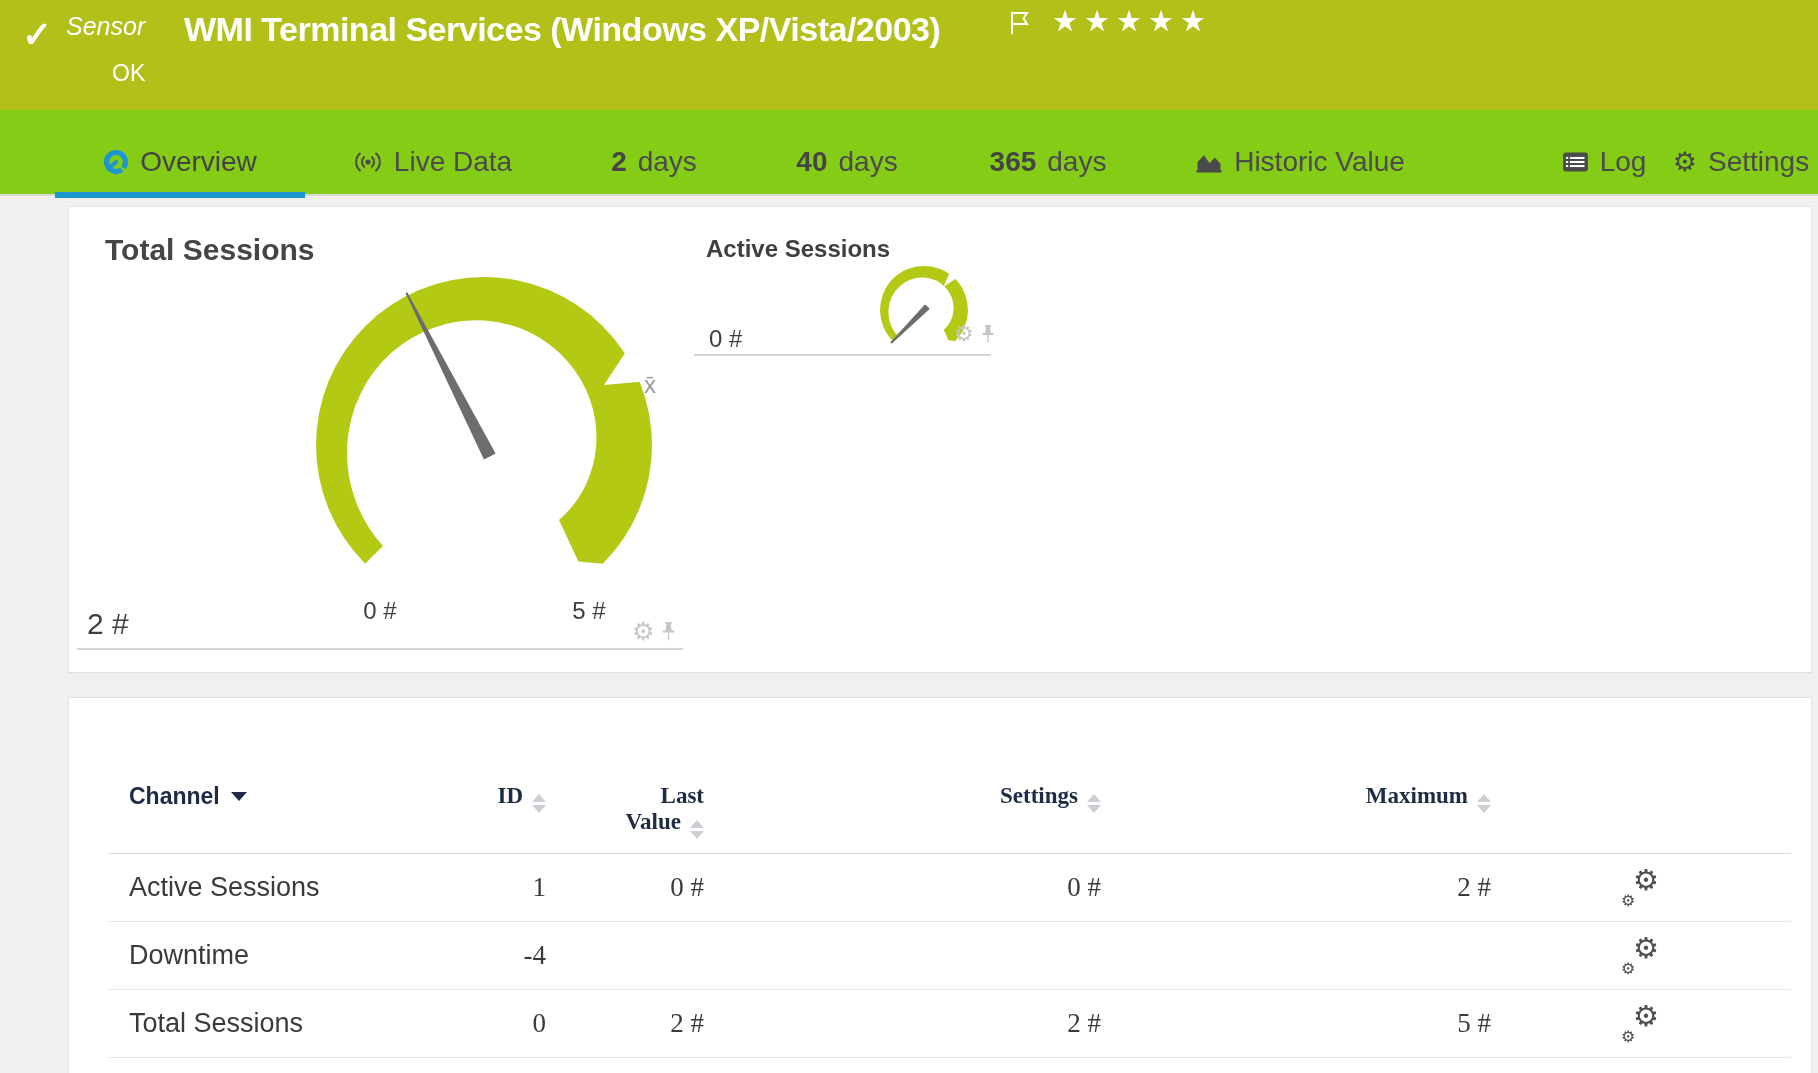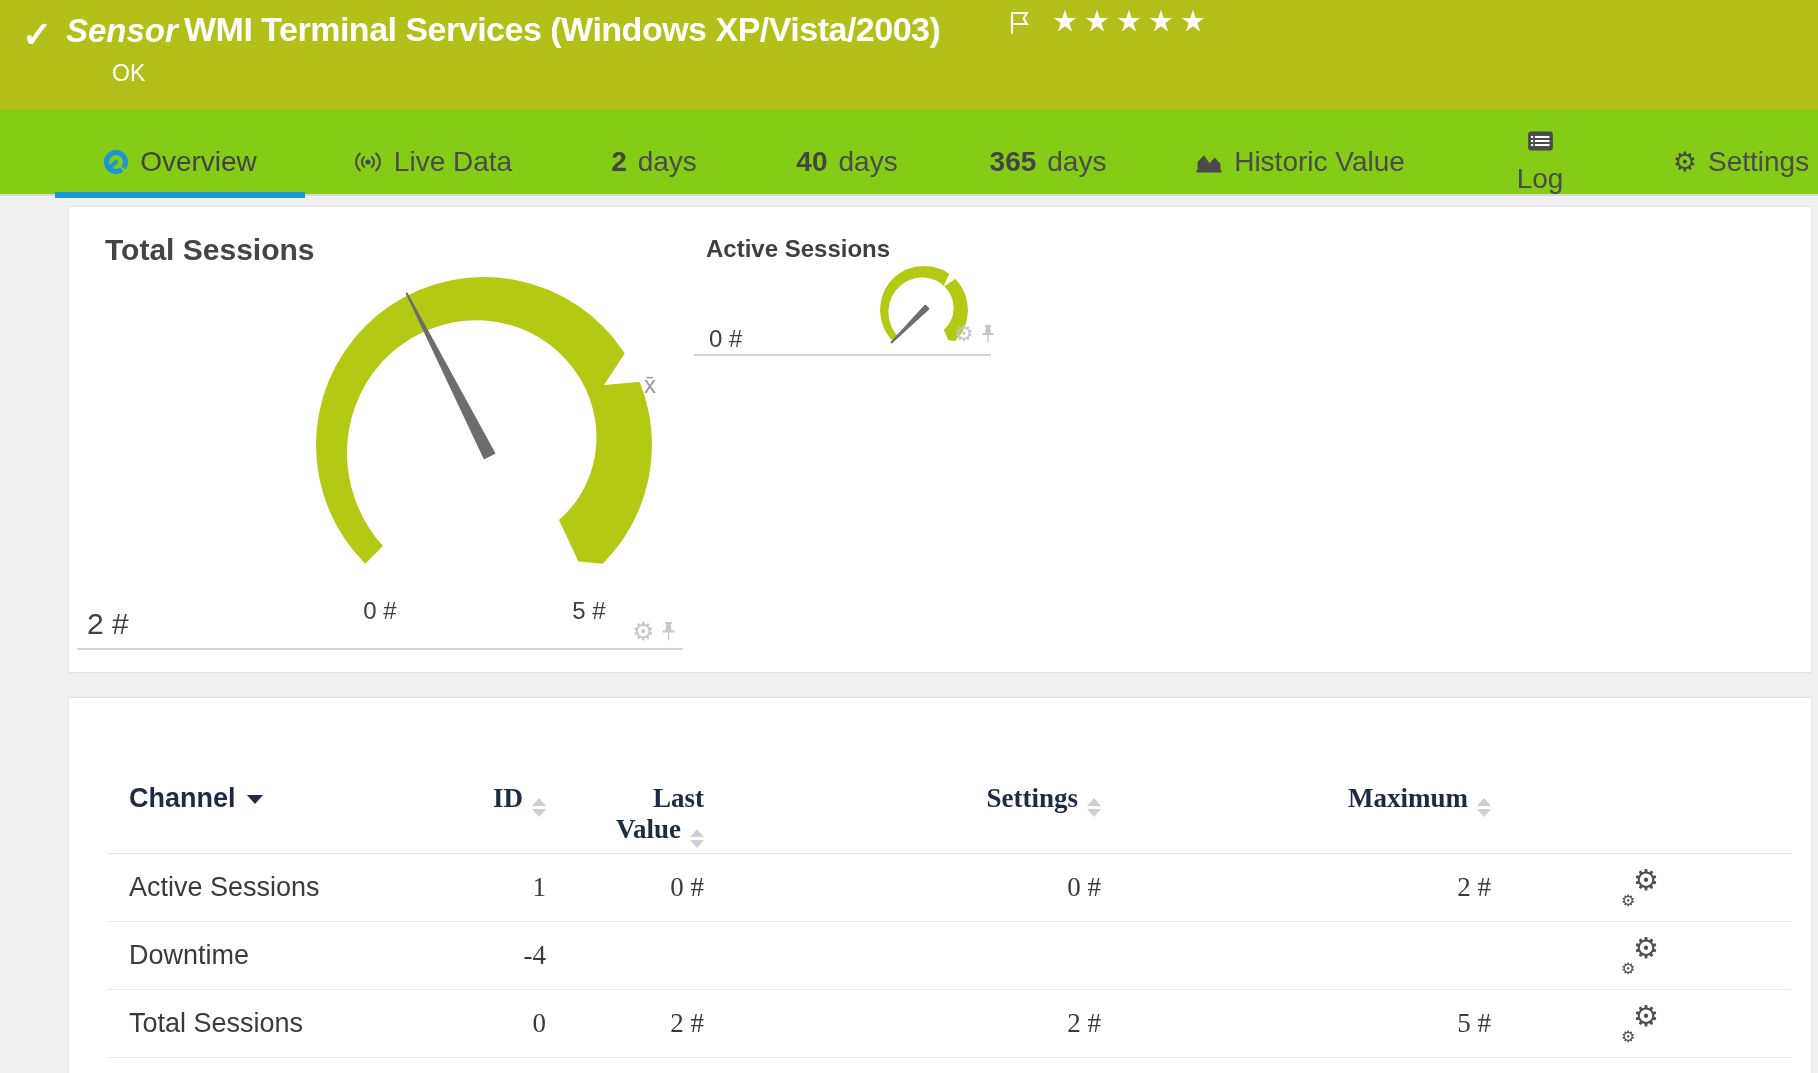--- a/index.html
+++ b/index.html
@@ -8,39 +8,39 @@
     --accent-blue:#1b96d1;
     --table-header-navy:#1d2b45;
   }
   *{margin:0;padding:0;box-sizing:border-box;}
   html,body{width:1818px;height:1073px;overflow:hidden;}
   body{font-family:"Liberation Sans", sans-serif;background:#f0f0f0;position:relative;}
 
   
   .sensor-header{position:absolute;left:0;top:0;width:1818px;height:110px;background:var(--header-green);color:#fff;}
   .hdr-check{position:absolute;left:22px;top:14px;font-size:36px;font-weight:bold;}
-  .hdr-kind{position:absolute;left:66px;top:12px;font-size:33px;font-style:italic;font-weight:700;}
+  .hdr-kind{position:absolute;left:66px;top:12px;font-size:25px;font-style:italic;font-weight:400;}
   .hdr-title{position:absolute;left:184px;top:10px;font-size:34px;font-weight:bold;letter-spacing:-0.5px;}
   .hdr-flag{position:absolute;left:1008px;top:10px;}
   .hdr-stars{position:absolute;left:1052px;top:4px;font-size:29px;letter-spacing:6px;}
   .hdr-status{position:absolute;left:112px;top:60px;font-size:23px;}
 
   
   .tabbar{position:absolute;left:0;top:110px;width:1818px;height:86px;background:#84cc16;border-bottom:2px solid #d8d8d8;}
   .tab{position:absolute;top:0;height:86px;display:flex;align-items:center;justify-content:center;gap:11px;
        font-size:28px;color:#4b4b4b;cursor:pointer;padding-top:18px;}
   .tab .num{font-weight:bold;color:#454545;}
   .tab-overview{left:55px;width:250px;color:#434343;}
   .tab-overview .active-underline{position:absolute;left:0;bottom:-2px;width:100%;height:6px;background:var(--accent-blue);}
   .tab-livedata{left:345px;width:175px;}
   .tab-2days{left:598px;width:112px;}
   .tab-30days{left:788px;width:118px;}
   .tab-365days{left:983px;width:130px;}
   .tab-historic{left:1194px;width:212px;}
-  .tab-log{left:1488px;width:104px;flex-direction:column;}
+  .tab-log{left:1552px;width:104px;}
   .tab-settings{left:1670px;width:142px;}
   .tab .glyph-gear{font-size:27px;color:#474747;line-height:1;}
 
   
   .panel{position:absolute;background:#fff;border:1px solid #e2e2e2;}
   .panel-gauges{left:68px;top:206px;width:1744px;height:467px;}
   .panel-table{left:68px;top:697px;width:1744px;height:400px;}
 
   
   .gauge-title-main{position:absolute;left:36px;top:26px;font-size:30px;font-weight:bold;color:#454545;}
@@ -60,21 +60,21 @@
   .tools-small{left:885px;top:116px;}
   .gauge-tools .glyph-gear{font-size:25px;line-height:1;cursor:pointer;color:#c6c6c6;}
   .gauge-underline{position:absolute;height:2px;background:#d4d4d4;}
   .underline-big{left:8px;top:441px;width:606px;}
   .underline-small{left:625px;top:147px;width:297px;}
 
   
   .ch-table{position:absolute;left:39px;top:0;width:1683px;}
   .t-row{display:grid;grid-template-columns:250px 188px 158px 397px 390px 300px;align-items:center;}
   .t-head{height:156px;align-items:start;border-bottom:1px solid #ddd;}
-  .t-head > div{padding-top:85px;font-size:27px;font-weight:bold;color:var(--table-header-navy);}
+  .t-head > div{padding-top:85px;font-size:23px;font-weight:bold;color:var(--table-header-navy);}
   .t-body-row{height:68px;border-bottom:1px solid #e9e9e9;font-size:27px;color:#3a3a3a;}
   .cell-left{text-align:left;padding-left:21px;}
   .cell-right{text-align:right;font-family:Liberation Serif, serif;}
   .head-wrap{line-height:1.15;}
   .caret-down{display:inline-block;width:0;height:0;border-left:8px solid transparent;border-right:8px solid transparent;
               border-top:9px solid var(--table-header-navy);margin-left:11px;vertical-align:3px;}
   .sort{display:inline-flex;flex-direction:column;gap:3px;margin-left:9px;vertical-align:1px;}
   .sort i{display:block;width:0;height:0;border-left:7px solid transparent;border-right:7px solid transparent;}
   .sort .up{border-bottom:8px solid #ccd0d4;}
   .sort .down{border-top:8px solid #ccd0d4;}

